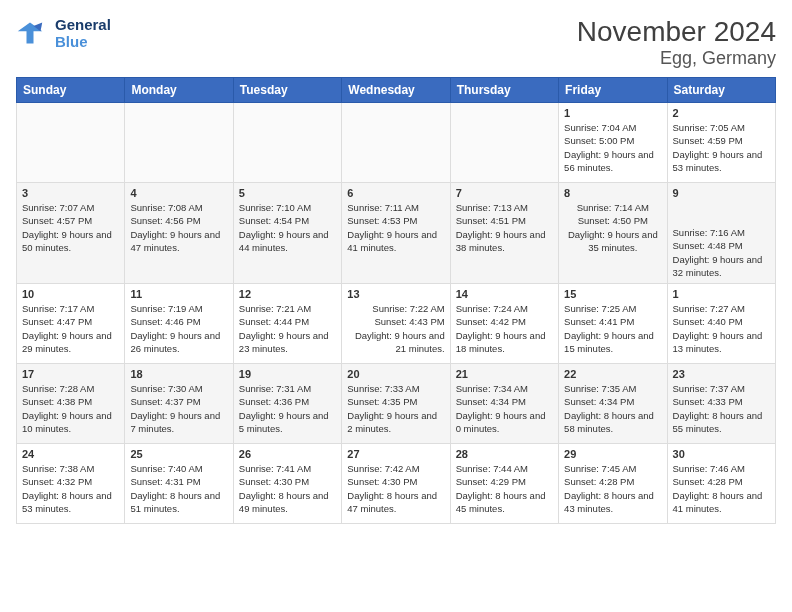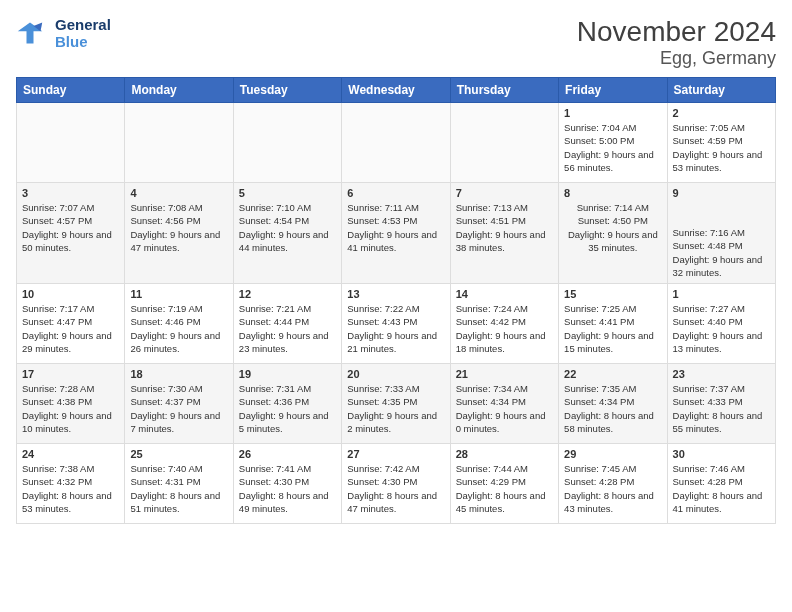--- a/index.html
+++ b/index.html
@@ -193,21 +193,21 @@
 Daylight: 9 hours and 26 minutes.</div>
         </td>
         <td>
           <span class="day-number">12</span>
           <div class="day-info" style="white-space: pre-line;">Sunrise: 7:21 AM
 Sunset: 4:44 PM
 Daylight: 9 hours and 23 minutes.</div>
         </td>
         <td>
           <span class="day-number">13</span>
-          <div class="day-info" style="white-space: pre-line;">Sunrise: 7:22 AM
+          <div class="day-info" style="white-space: pre-line; text-align: right;">Sunrise: 7:22 AM
 Sunset: 4:43 PM
 Daylight: 9 hours and 21 minutes.</div>
         </td>
         <td>
           <span class="day-number">14</span>
           <div class="day-info" style="white-space: pre-line;">Sunrise: 7:24 AM
 Sunset: 4:42 PM
 Daylight: 9 hours and 18 minutes.</div>
         </td>
         <td>

